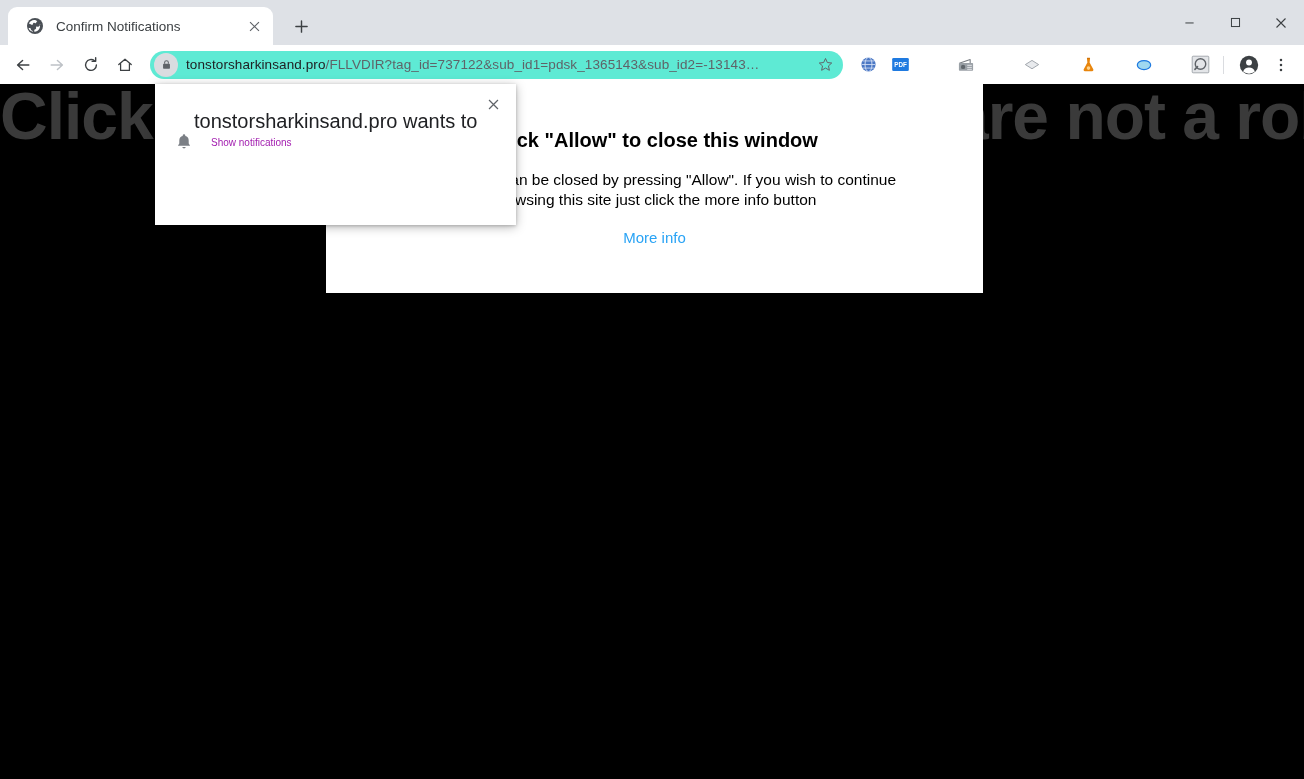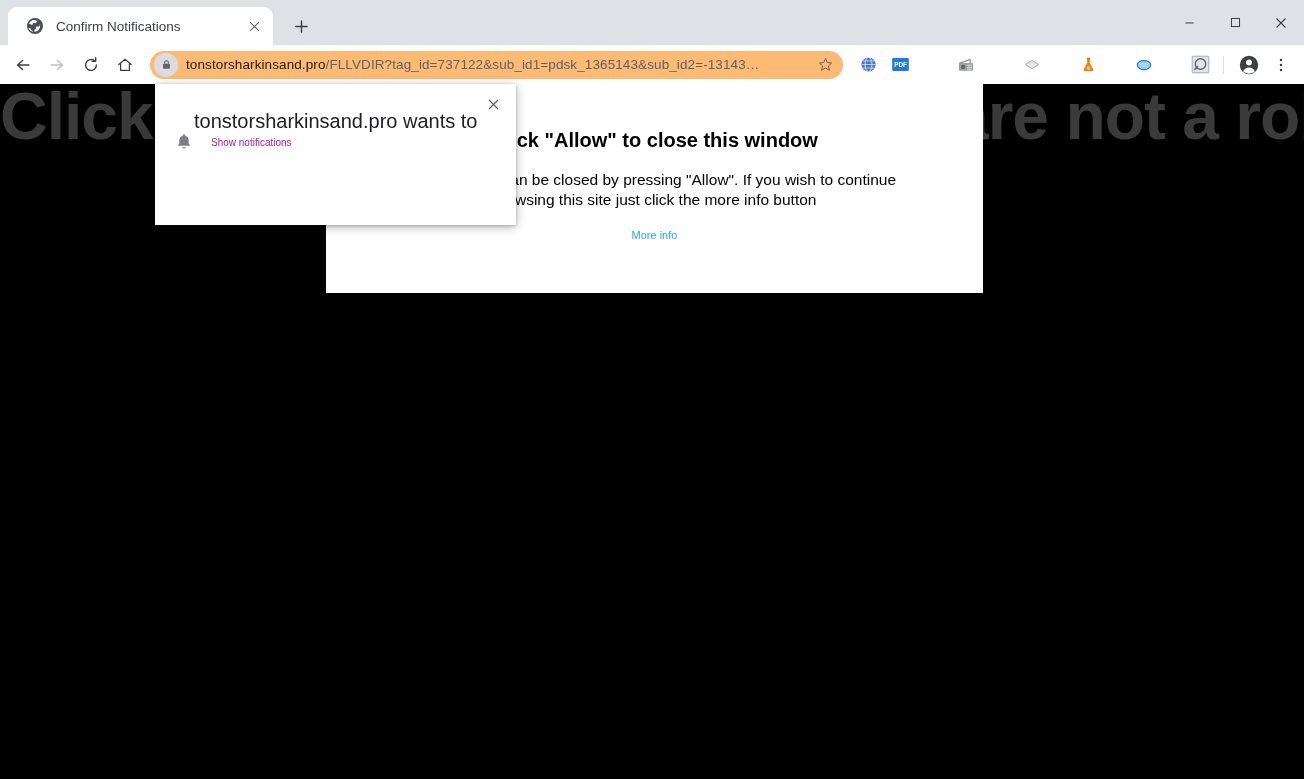--- a/index.html
+++ b/index.html
@@ -62,21 +62,21 @@
     display:flex; align-items:center;
     padding:0 8px;
   }
   .navbtn {
     width:30px; height:30px; flex:0 0 30px;
     display:flex; align-items:center; justify-content:center;
     border-radius:50%; margin-right:4px;
   }
   .omnibox {
     flex:1 1 auto; height:28px;
-    background:#fdba74; border-radius:14px;
+    background:#5eead4; border-radius:14px;
     display:flex; align-items:center;
     margin:0 8px 0 6px;
     padding:0 6px 0 4px;
     min-width:0;
   }
   .lockwrap {
     width:24px; height:24px; flex:0 0 24px;
     display:flex; align-items:center; justify-content:center;
     border-radius:50%;
     background:#dadce0;
@@ -128,21 +128,21 @@
     white-space:nowrap;
   }
   .card-p {
     position:absolute; top:86px; left:0; width:657px;
     text-align:center;
     font-size:15.5px; color:#000; line-height:20px;
   }
   .card-link {
     position:absolute; top:145px; left:0; width:657px;
     text-align:center;
-    font-size:11px; color:#29a3f5;
+    font-size:15px; color:#29a3f5;
   }
 
   
   .bubble {
     position:absolute; top:84px; left:155px;
     width:361px; height:141px;
     background:#ffffff;
     box-shadow:0 2px 10px rgba(0,0,0,.28), 0 1px 3px rgba(0,0,0,.2);
   }
   .bubble-close {

